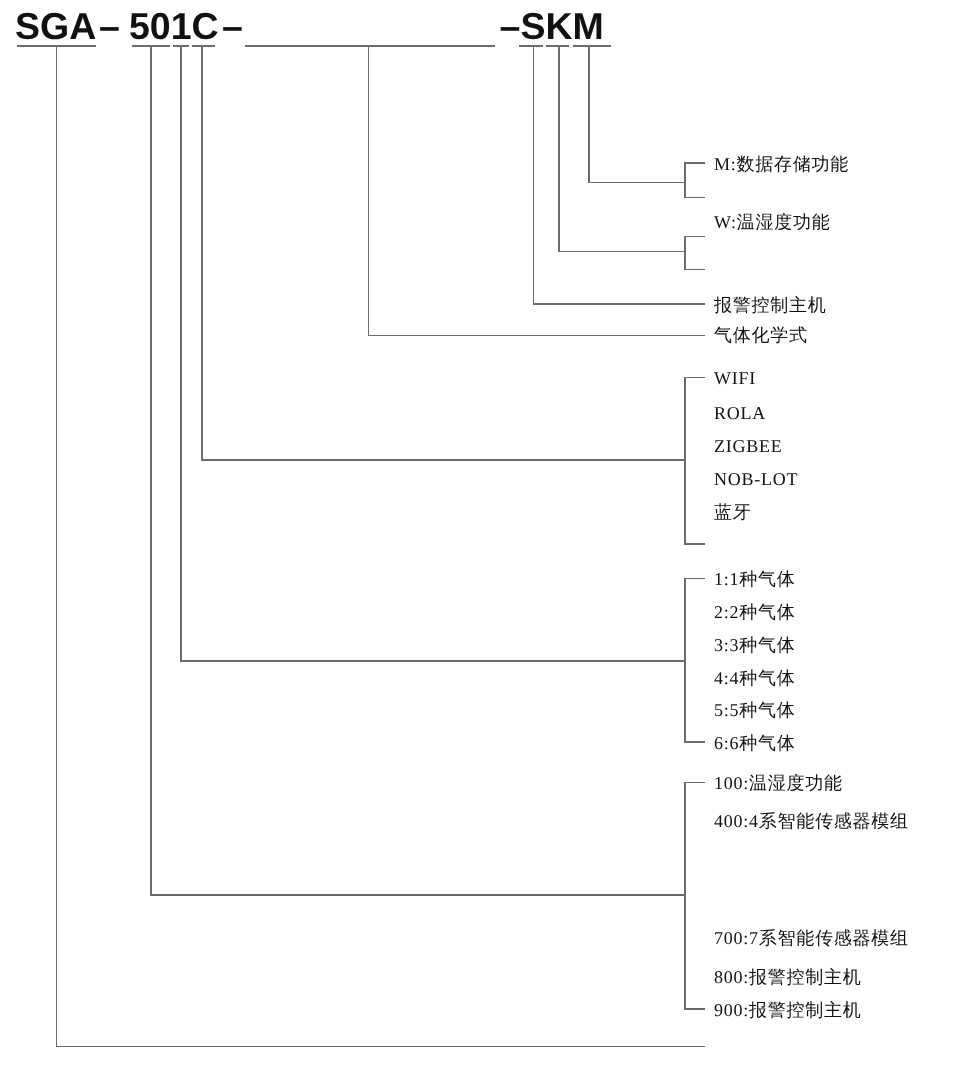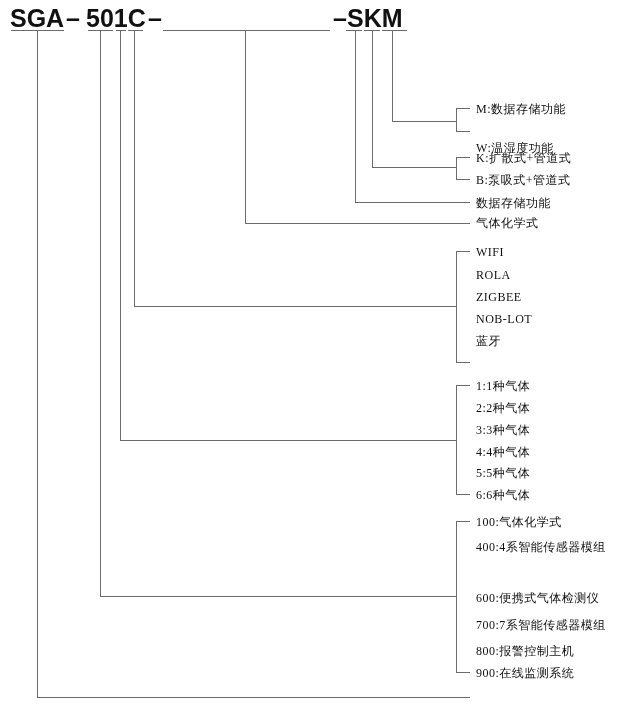--- a/index.html
+++ b/index.html
@@ -80,41 +80,38 @@
   <span class="title-seg" style="left:10px">SGA</span>
   <span class="title-seg" style="left:66px">–</span>
   <span class="title-seg" style="left:86px">501C</span>
   <span class="title-seg" style="left:148px">–</span>
   <span class="title-seg" style="left:333px">–</span>
   <span class="title-seg" style="left:347px">SKM</span>
 
   <div class="row" style="top:99px">M:数据存储功能</div>
   <div class="row" style="top:138px">W:温湿度功能</div>
 
-  <div class="row" style="top:148px">K:扩散式+管道式</div>
-  <div class="row" style="top:170px">B:泵吸式+管道式</div>
 
-  <div class="row" style="top:193px">数据存储功能</div>
+  <div class="row" style="top:193px">报警控制主机</div>
 
   <div class="row" style="top:213px">气体化学式</div>
 
   <div class="row" style="top:242px">WIFI</div>
   <div class="row" style="top:265px">ROLA</div>
   <div class="row" style="top:287px">ZIGBEE</div>
   <div class="row" style="top:309px">NOB-LOT</div>
   <div class="row" style="top:331px">蓝牙</div>
 
   <div class="row" style="top:376px">1:1种气体</div>
   <div class="row" style="top:398px">2:2种气体</div>
   <div class="row" style="top:420px">3:3种气体</div>
   <div class="row" style="top:442px">4:4种气体</div>
   <div class="row" style="top:463px">5:5种气体</div>
   <div class="row" style="top:485px">6:6种气体</div>
 
-  <div class="row" style="top:512px">100:气体化学式</div>
+  <div class="row" style="top:512px">100:温湿度功能</div>
   <div class="row" style="top:537px">400:4系智能传感器模组</div>
-  <div class="row" style="top:588px">600:便携式气体检测仪</div>
   <div class="row" style="top:615px">700:7系智能传感器模组</div>
   <div class="row" style="top:641px">800:报警控制主机</div>
-  <div class="row" style="top:663px">900:在线监测系统</div>
+  <div class="row" style="top:663px">900:报警控制主机</div>
 
 
 </div>
 
 </body></html>

